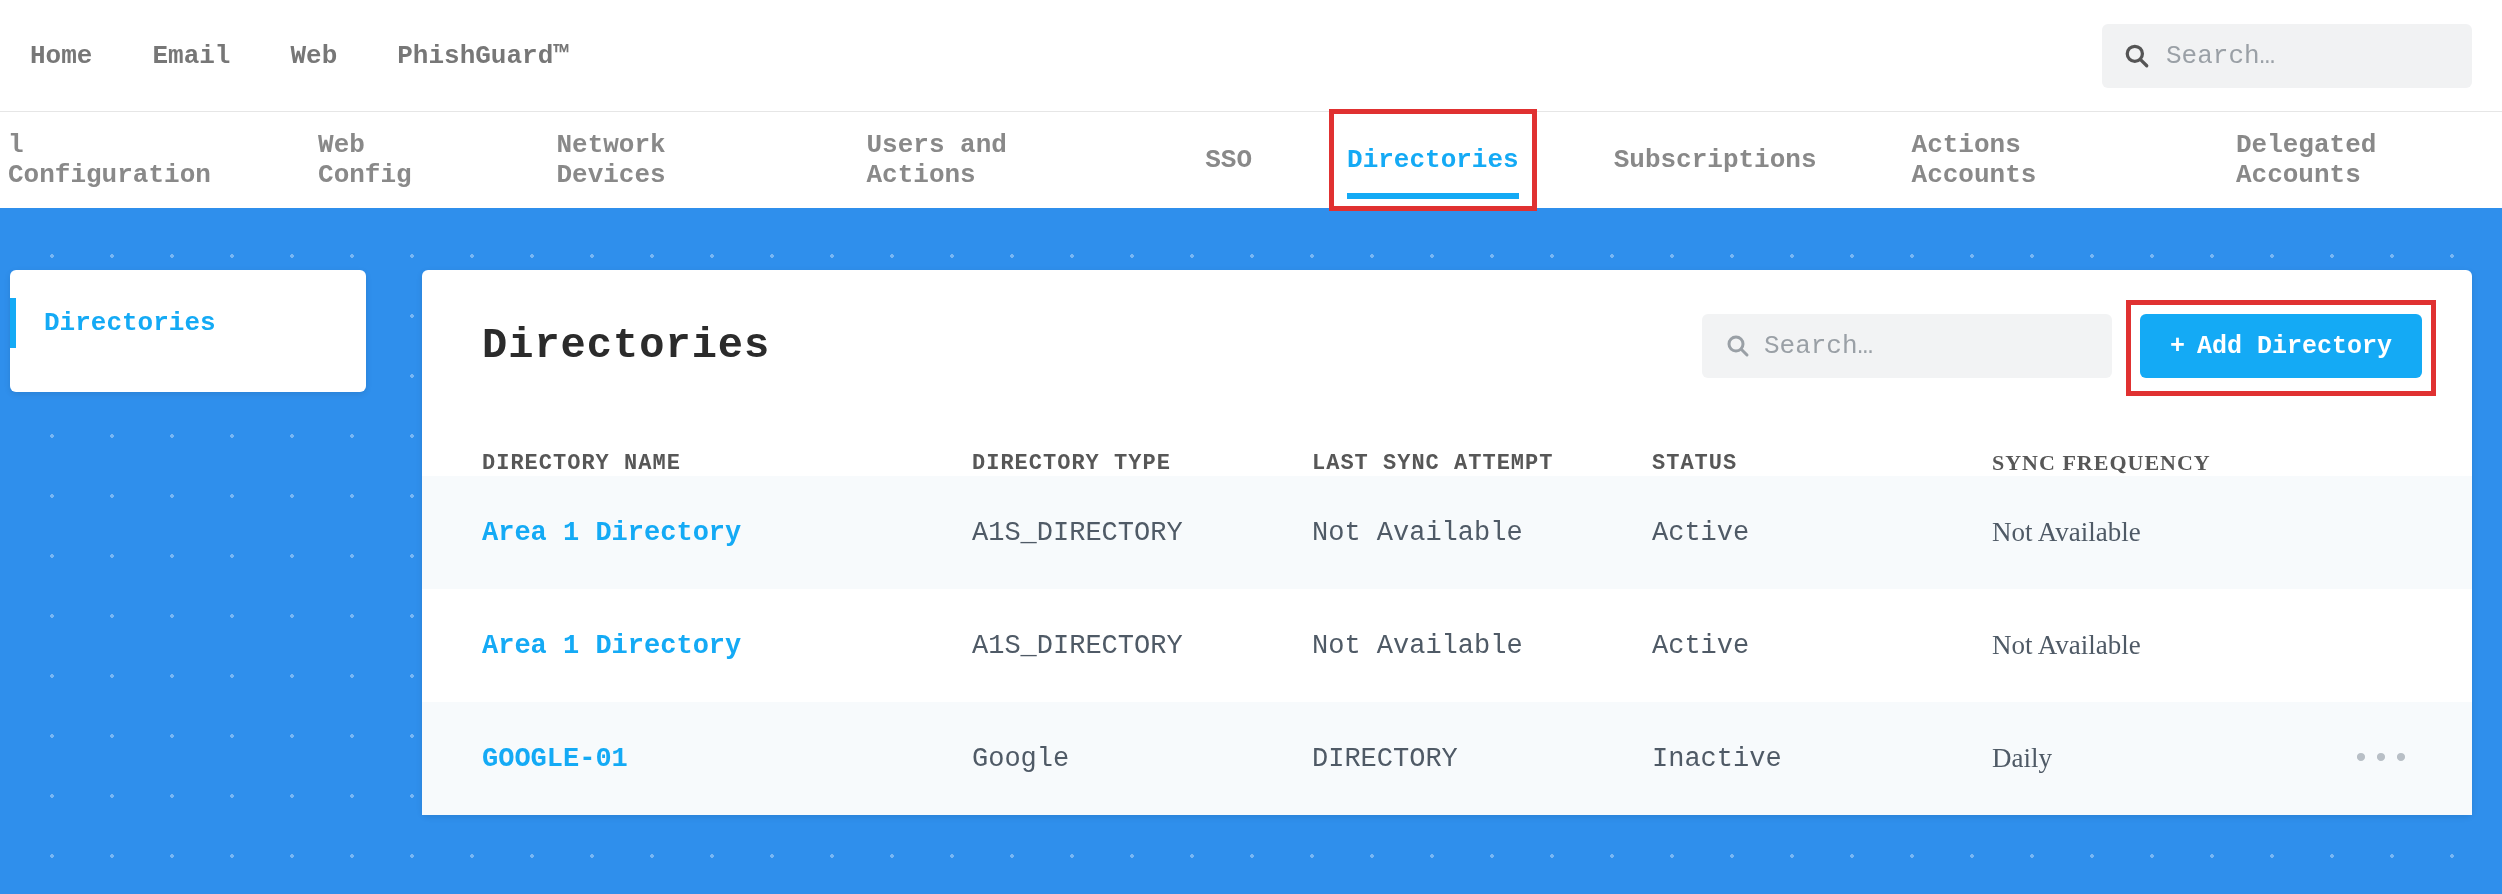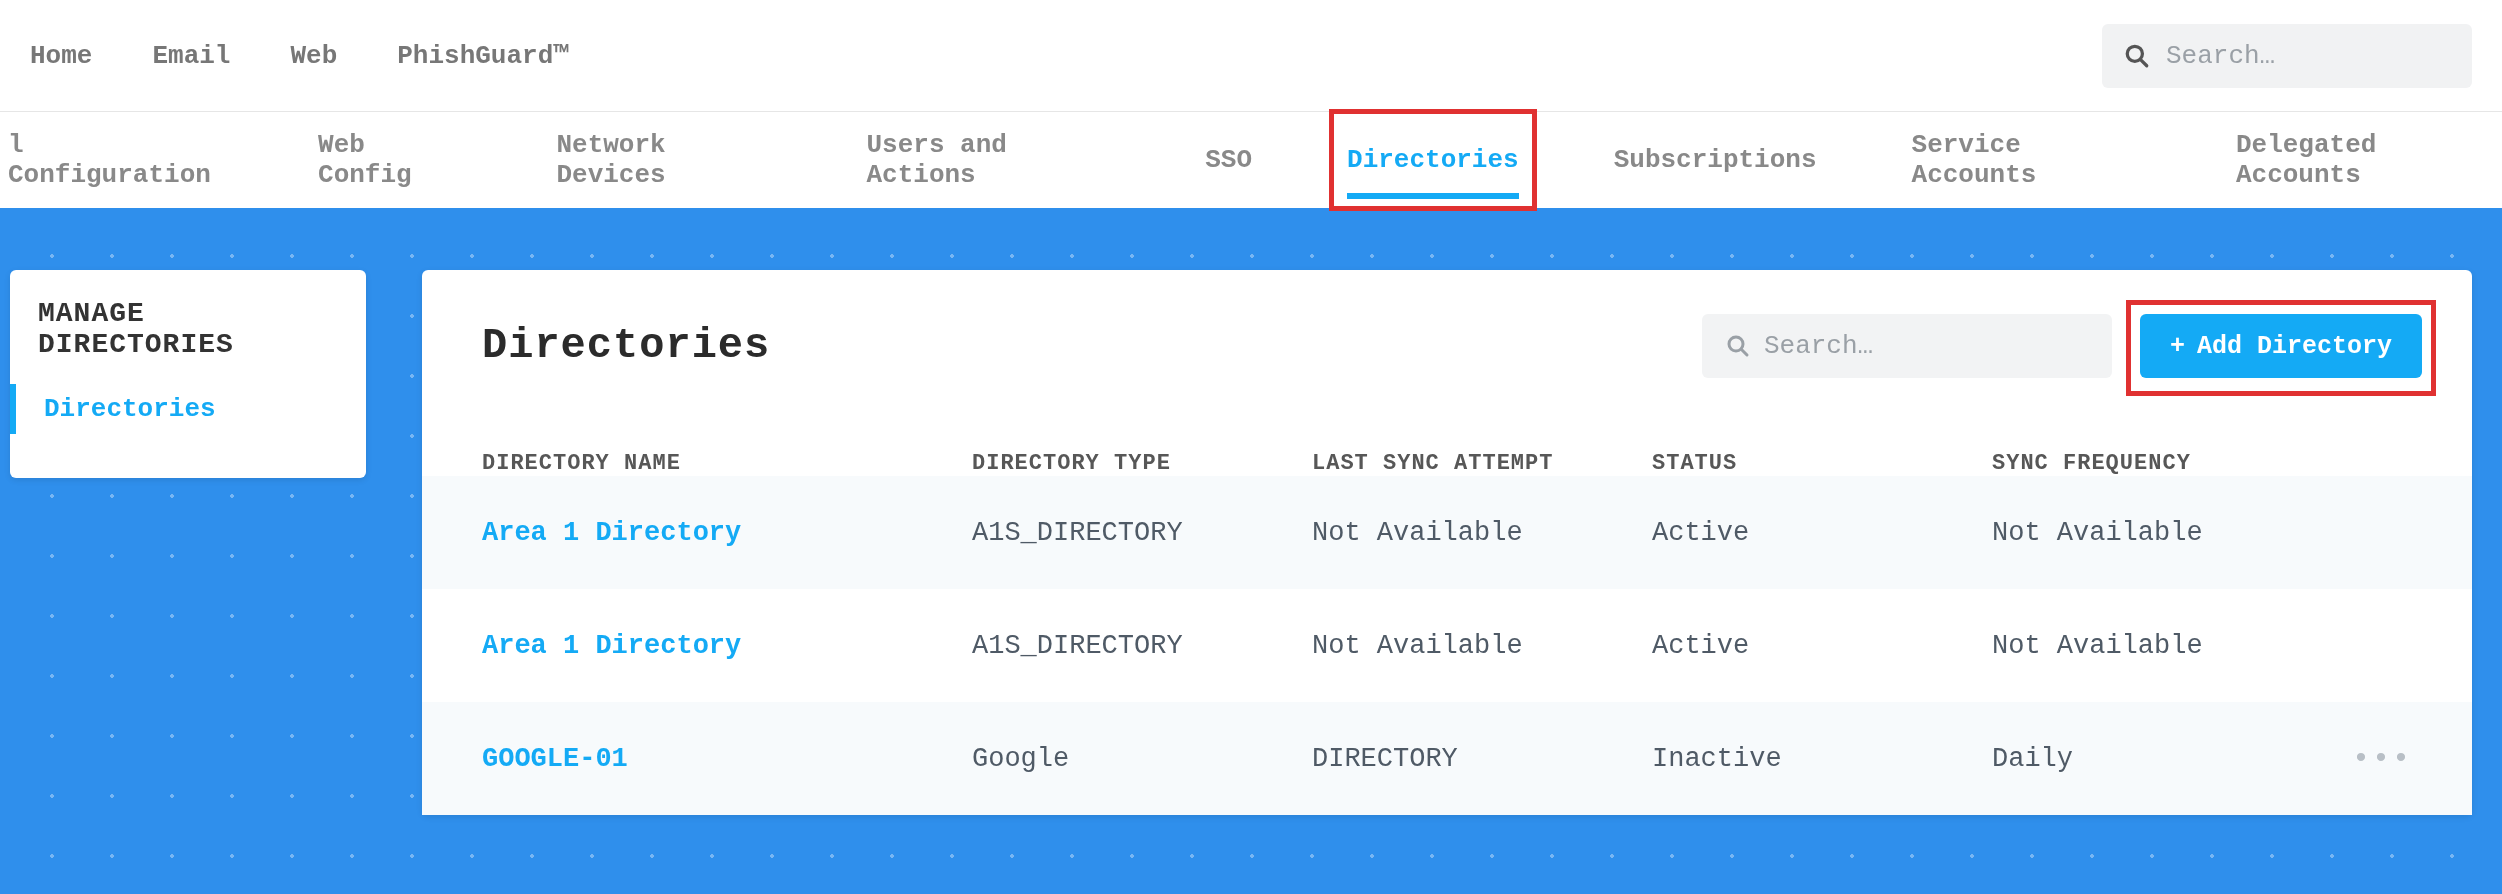--- a/index.html
+++ b/index.html
@@ -205,21 +205,21 @@
   .dir-th {
     font-size: 22px;
     font-weight: 700;
     color: #575757;
     letter-spacing: 1px;
   }
   .col-name { width: 490px; }
   .col-type { width: 340px; }
   .col-sync { width: 340px; }
   .col-status { width: 340px; }
-  .col-freq { width: 320px; flex:1;}
+  .col-freq { width: 320px; flex:1;font-family:Liberation Serif, serif;}
   .col-actions { width: 100px; text-align:right; }
 
   .dir-row {
     display: flex;
     padding: 0 60px;
     height: 113px;
     align-items: center;
   }
   .dir-row:nth-child(odd) { background: #f7fafc; }
   .dir-td {
@@ -263,28 +263,27 @@
   <div class="subnav-item">l Configuration</div>
   <div class="subnav-item">Web Config</div>
   <div class="subnav-item">Network Devices</div>
   <div class="subnav-item">Users and Actions</div>
   <div class="subnav-item">SSO</div>
   <div style="position:relative;">
     <div class="subnav-item active">Directories</div>
     <div class="subnav-highlight" style="top:-4px;bottom:-4px;left:-18px;right:-18px;"></div>
   </div>
   <div class="subnav-item">Subscriptions</div>
-  <div class="subnav-item">Service Accounts</div>
+  <div class="subnav-item">Actions Accounts</div>
   <div class="subnav-item">Delegated Accounts</div>
 </div>
 
 <div class="content-region">
 
   <div class="side-panel">
-    <div class="side-panel-title">MANAGE DIRECTORIES</div>
     <div class="side-panel-item">Directories</div>
   </div>
 
   <div class="main-card">
     <div class="card-header">
       <div class="card-title">Directories</div>
       <div class="card-header-spacer"></div>
       <div class="card-search">
         <svg width="24" height="24" viewBox="0 0 24 24" fill="none" stroke="#9aa0a6" stroke-width="3" stroke-linecap="round">
             <circle cx="10" cy="10" r="7"></circle>

